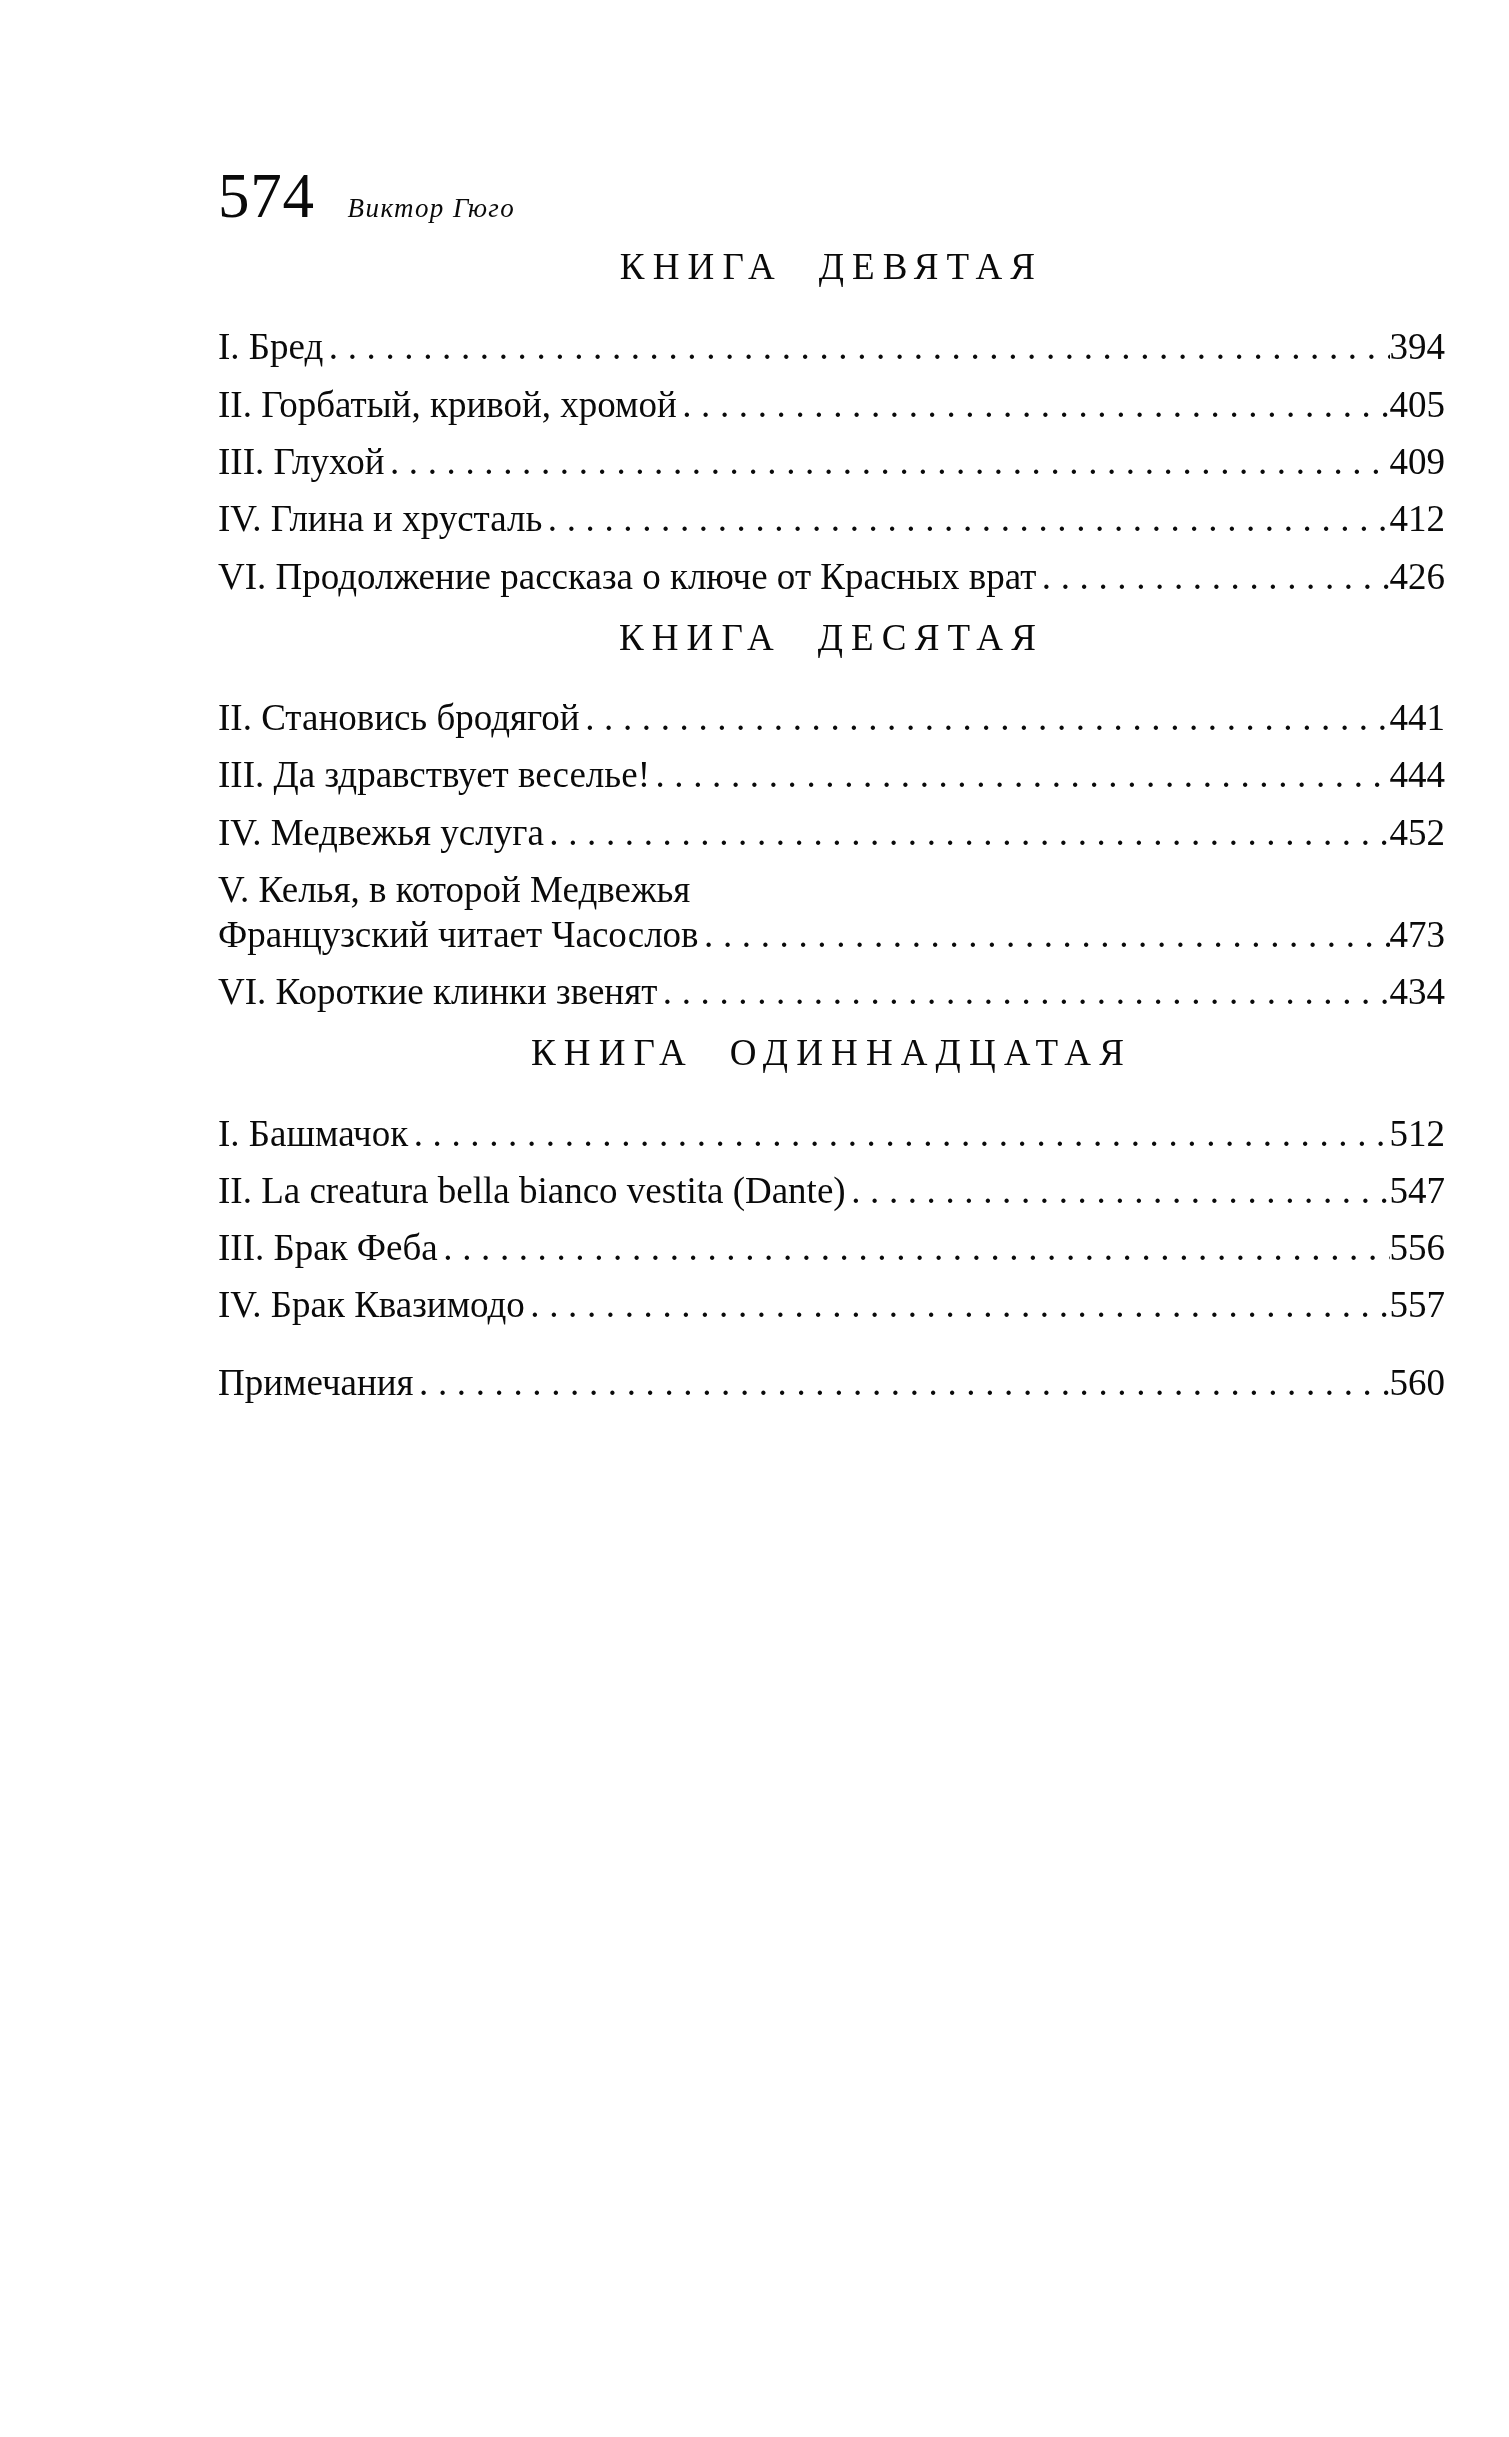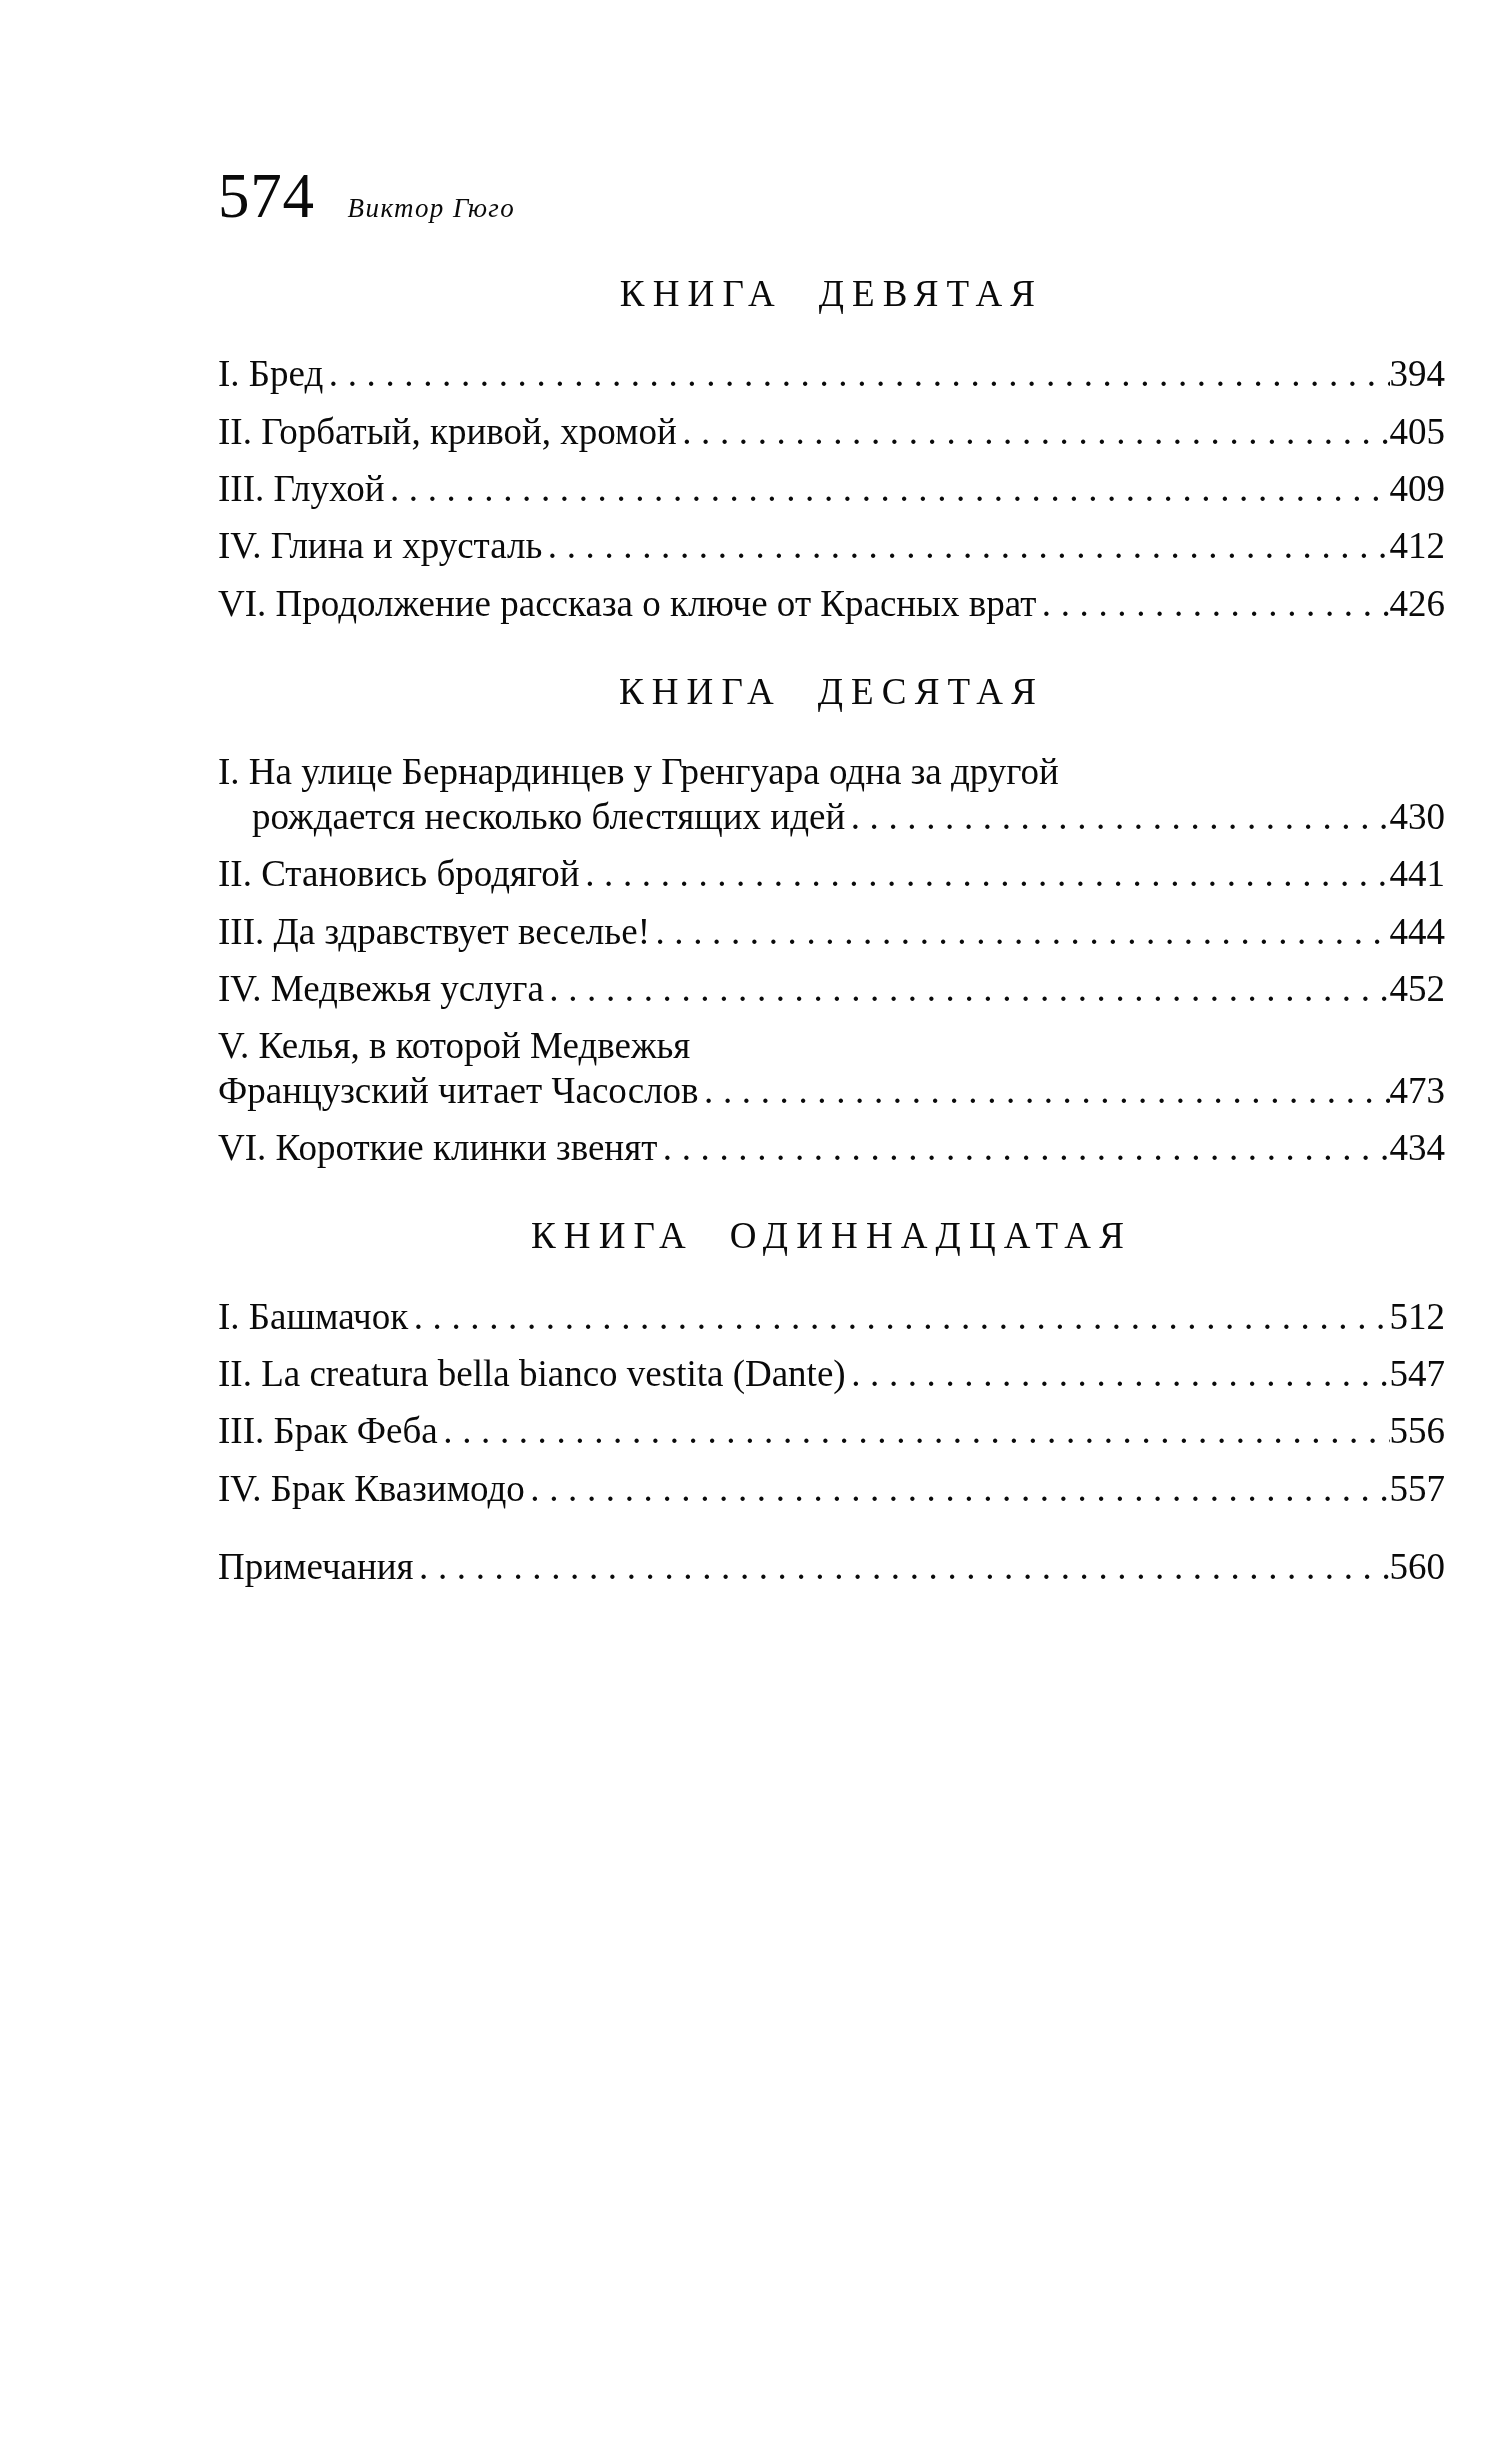--- a/index.html
+++ b/index.html
@@ -37,21 +37,21 @@
     letter-spacing: 1.4px;
   }
 
   
   .book-heading {
     text-align: center;
     font-size: 37px;
     line-height: 1.2;
     letter-spacing: 0.22em;
     word-spacing: 0.5em;
-    margin: 44px 0 35px 0;
+    margin: 17px 0 35px 0;
     white-space: nowrap;
   }
 
   
   .entries { }
   .entry {
     display: flex;
     align-items: baseline;
     font-size: 37px;
     line-height: 45px;
@@ -133,28 +133,20 @@
     </div>
     <div class="entry">
       <span class="entry-title">VI. Продолжение рассказа о ключе от Красных врат</span>
       <span class="dot-leader"></span>
       <span class="entry-page">426</span>
     </div>
   </div>
 
   <div class="book-heading">КНИГА ДЕСЯТАЯ</div>
   <div class="entries">
-    <div class="entry2">
-      <div class="wrap-line1">I. На улице Бернардинцев у Гренгуара одна за другой</div>
-      <div class="wrap-line2 indent">
-        <span class="entry-title">рождается несколько блестящих идей</span>
-        <span class="dot-leader"></span>
-        <span class="entry-page">430</span>
-      </div>
-    </div>
     <div class="entry">
       <span class="entry-title">II. Становись бродягой</span>
       <span class="dot-leader"></span>
       <span class="entry-page">441</span>
     </div>
     <div class="entry">
       <span class="entry-title">III. Да здравствует веселье!</span>
       <span class="dot-leader"></span>
       <span class="entry-page">444</span>
     </div>

